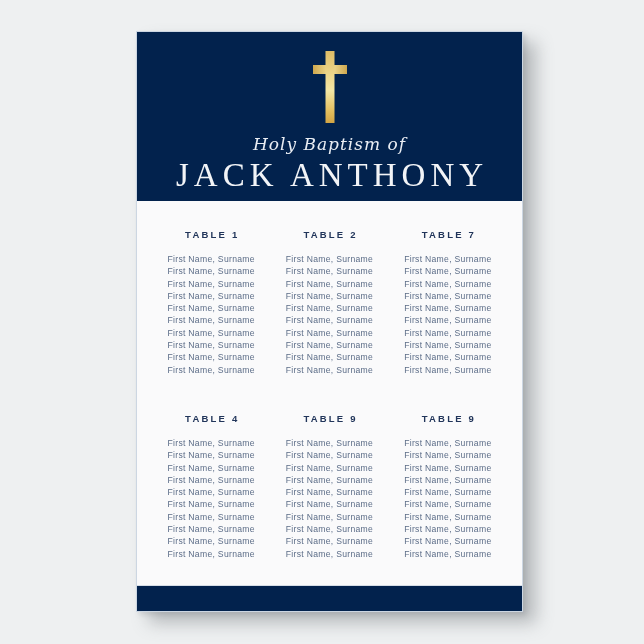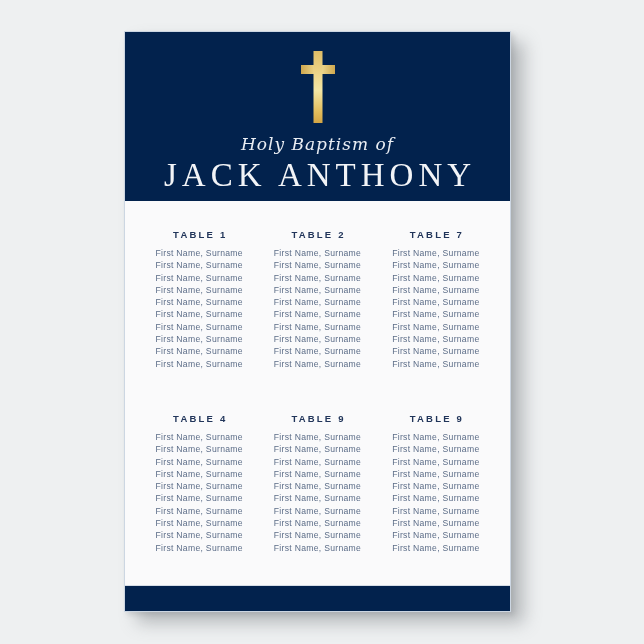--- a/index.html
+++ b/index.html
@@ -1,19 +1,19 @@
 <!DOCTYPE html>
 <html><head>
 <meta charset="utf-8">
 <style>
   html,body{margin:0;padding:0;}
   body{width:644px;height:644px;overflow:hidden;font-family:"Liberation Sans",sans-serif;}
   .page{position:relative;width:644px;height:644px;background:#eef0f1;}
   .poster{
-    position:absolute;left:124px;top:31px;width:387px;height:581px;
+    position:absolute;left:136px;top:31px;width:387px;height:581px;
     box-sizing:border-box;display:flex;flex-direction:column;
     background:#fafafb;border:1px solid #ccd6e2;
     box-shadow:13px 11px 16px rgba(95,100,105,0.38), 3px 3px 5px rgba(95,100,105,0.18);
   }
   .banner{
     height:169px;flex:0 0 auto;background:#02224d;
     display:flex;flex-direction:column;align-items:center;
   }
   .cross{position:relative;width:34px;height:72px;margin-top:19px;}
   .cross .vbar{
@@ -26,27 +26,27 @@
   }
   .subtitle{
     margin-top:16px;color:#e9edf3;font-family:"DejaVu Serif","Liberation Serif",serif;
     font-style:italic;font-size:17px;letter-spacing:1px;line-height:1.1;
   }
   .name{
     margin:3px 0 8px 0;color:#f2f4f7;font-family:"Liberation Serif",serif;font-weight:400;
     font-size:33px;letter-spacing:5px;line-height:1.1;text-indent:5px;white-space:nowrap;
   }
   .body{flex:1 1 auto;padding:28px 15px 0 15px;}
-  .tables-grid{display:flex;flex-wrap:wrap;row-gap:37px;}
+  .tables-grid{display:flex;flex-wrap:wrap;row-gap:25px;}
   .table-col{flex:0 0 33.333%;text-align:center;}
   .table-label{
     margin:0 0 5px 0;color:#21355a;font-size:9.5px;font-weight:700;
     letter-spacing:2.2px;text-indent:2.2px;line-height:12px;
   }
-  .guest-list{list-style:none;margin:6px;padding:0;}
+  .guest-list{list-style:none;margin:12px;padding:0;}
   .guest-list li{
     color:#5b6c87;font-size:8.6px;letter-spacing:0.3px;line-height:12.3px;white-space:nowrap;
   }
   .footer-stripe{flex:0 0 auto;height:25px;background:#02224d;border-top:1px solid #d6dde6;}
 </style>
 </head>
 <body>
 
 <div class="page">
   <div class="poster">

